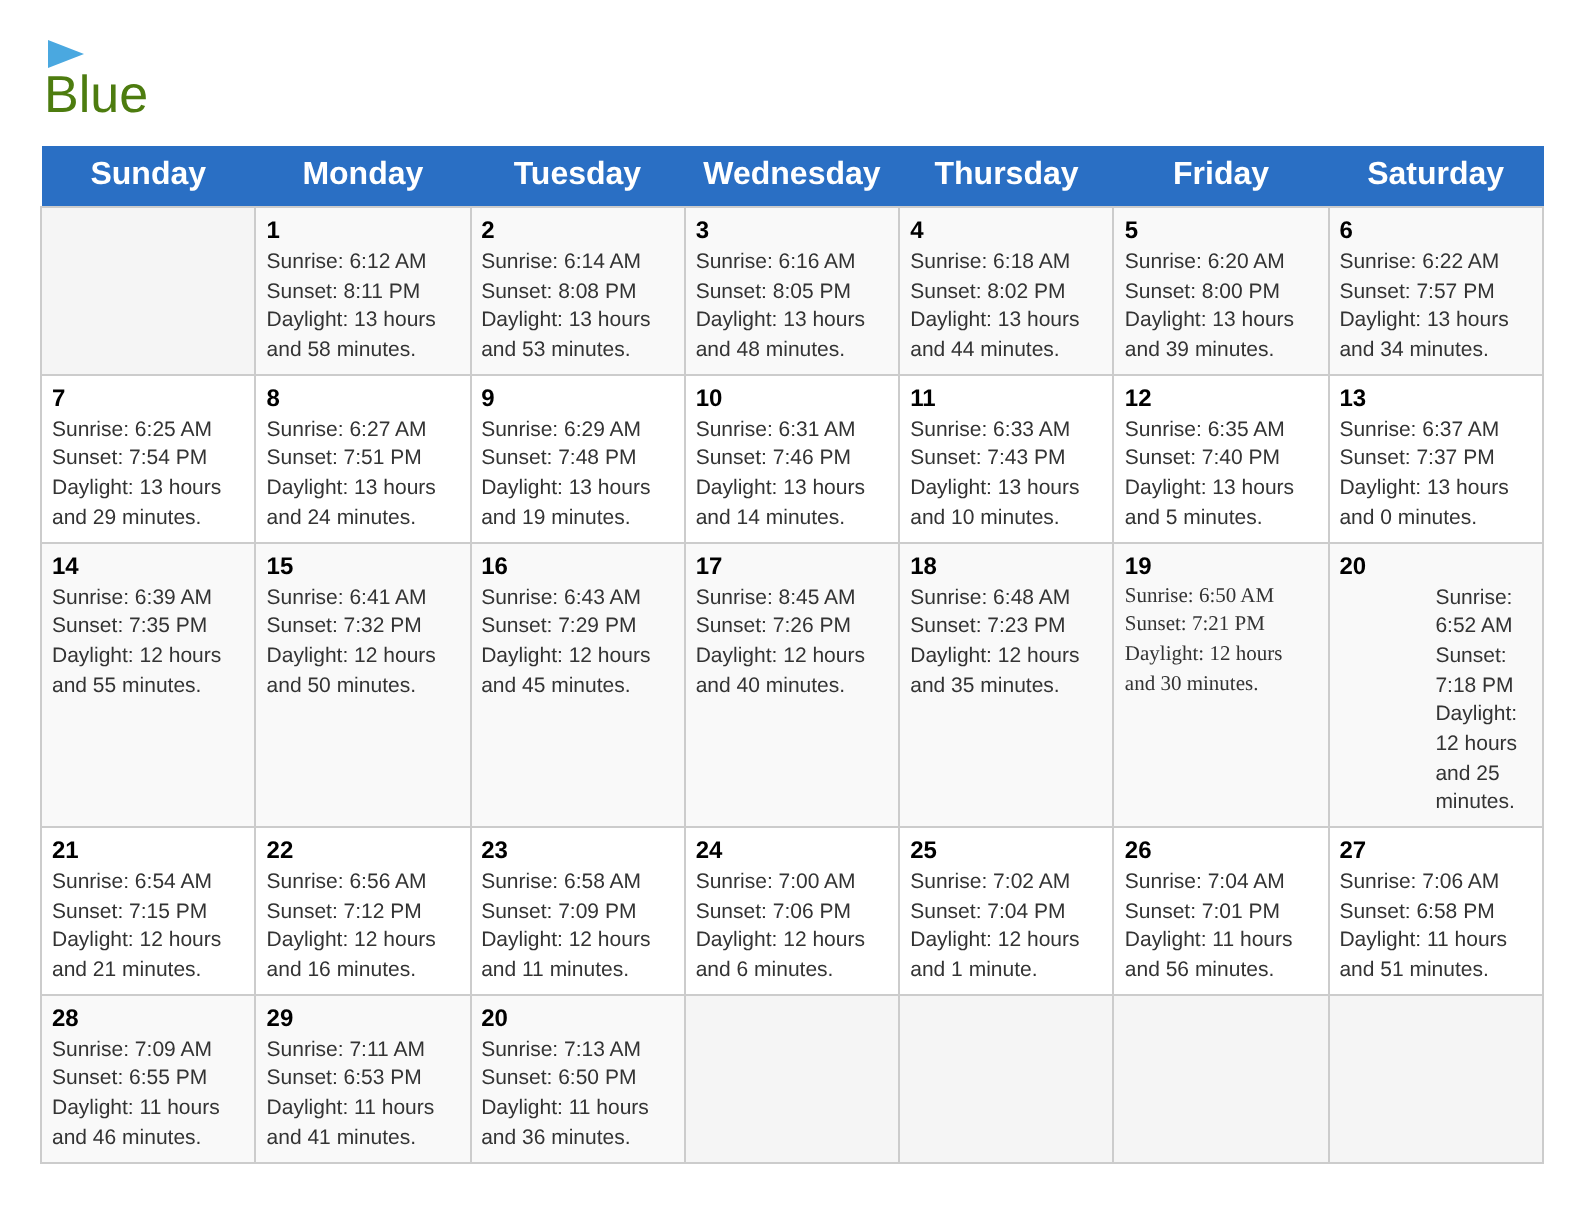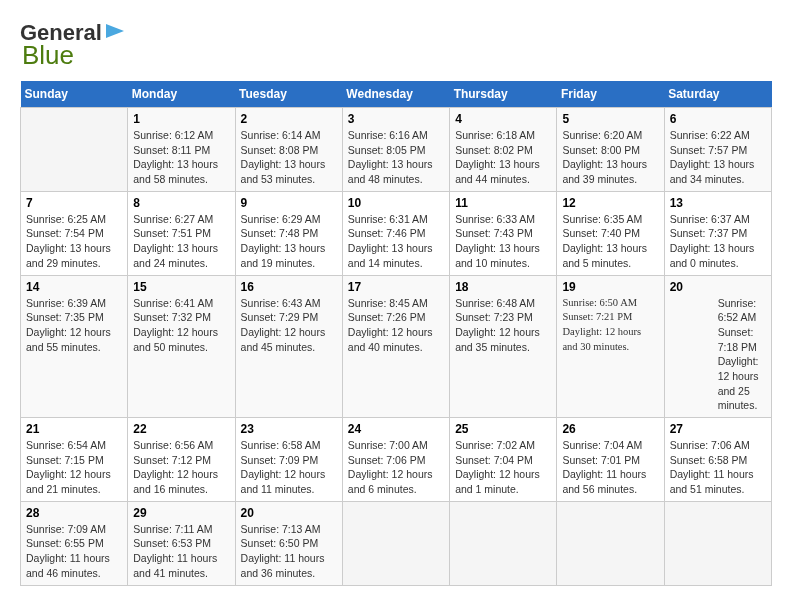--- a/index.html
+++ b/index.html
@@ -36,22 +36,22 @@
     }
     table {
       width: 100%;
       border-collapse: collapse;
       font-size: 11px;
     }
     thead tr th {
       background-color: #2a6fc4;
       color: #fff;
       padding: 6px 4px;
-      text-align: left;
-      font-size: 12px;
+      text-align: center;
+      font-size: 16px;
       font-weight: bold;
     }
     tbody tr td {
       border: 1px solid #ccc;
       padding: 4px 5px;
       vertical-align: top;
       background: #fff;
       min-height: 80px;
       width: calc(100% / 7);
     }
@@ -72,21 +72,20 @@
     .empty-cell {
       background: #f5f5f5 !important;
     }
   </style>
 </head>
 <body>
 
 <div class="header">
   <div class="logo">
     <div style="display:flex;align-items:center;">
-      <span style="font-size:22px;font-weight:bold;color:#333;">General</span>
       <svg width="22" height="22" viewBox="0 0 22 22" style="margin-left:2px;margin-top:-4px;">
         <polygon points="2,4 20,11 2,18" fill="#4aa8e0"></polygon>
       </svg>
     </div>
     <span style="font-size:26px;font-weight:normal;color:#4d7c0f;margin-top:-6px;margin-left:2px;">Blue</span>
   </div>
   <div class="title-block">
     <h1></h1>
     <h2></h2>
   </div>

